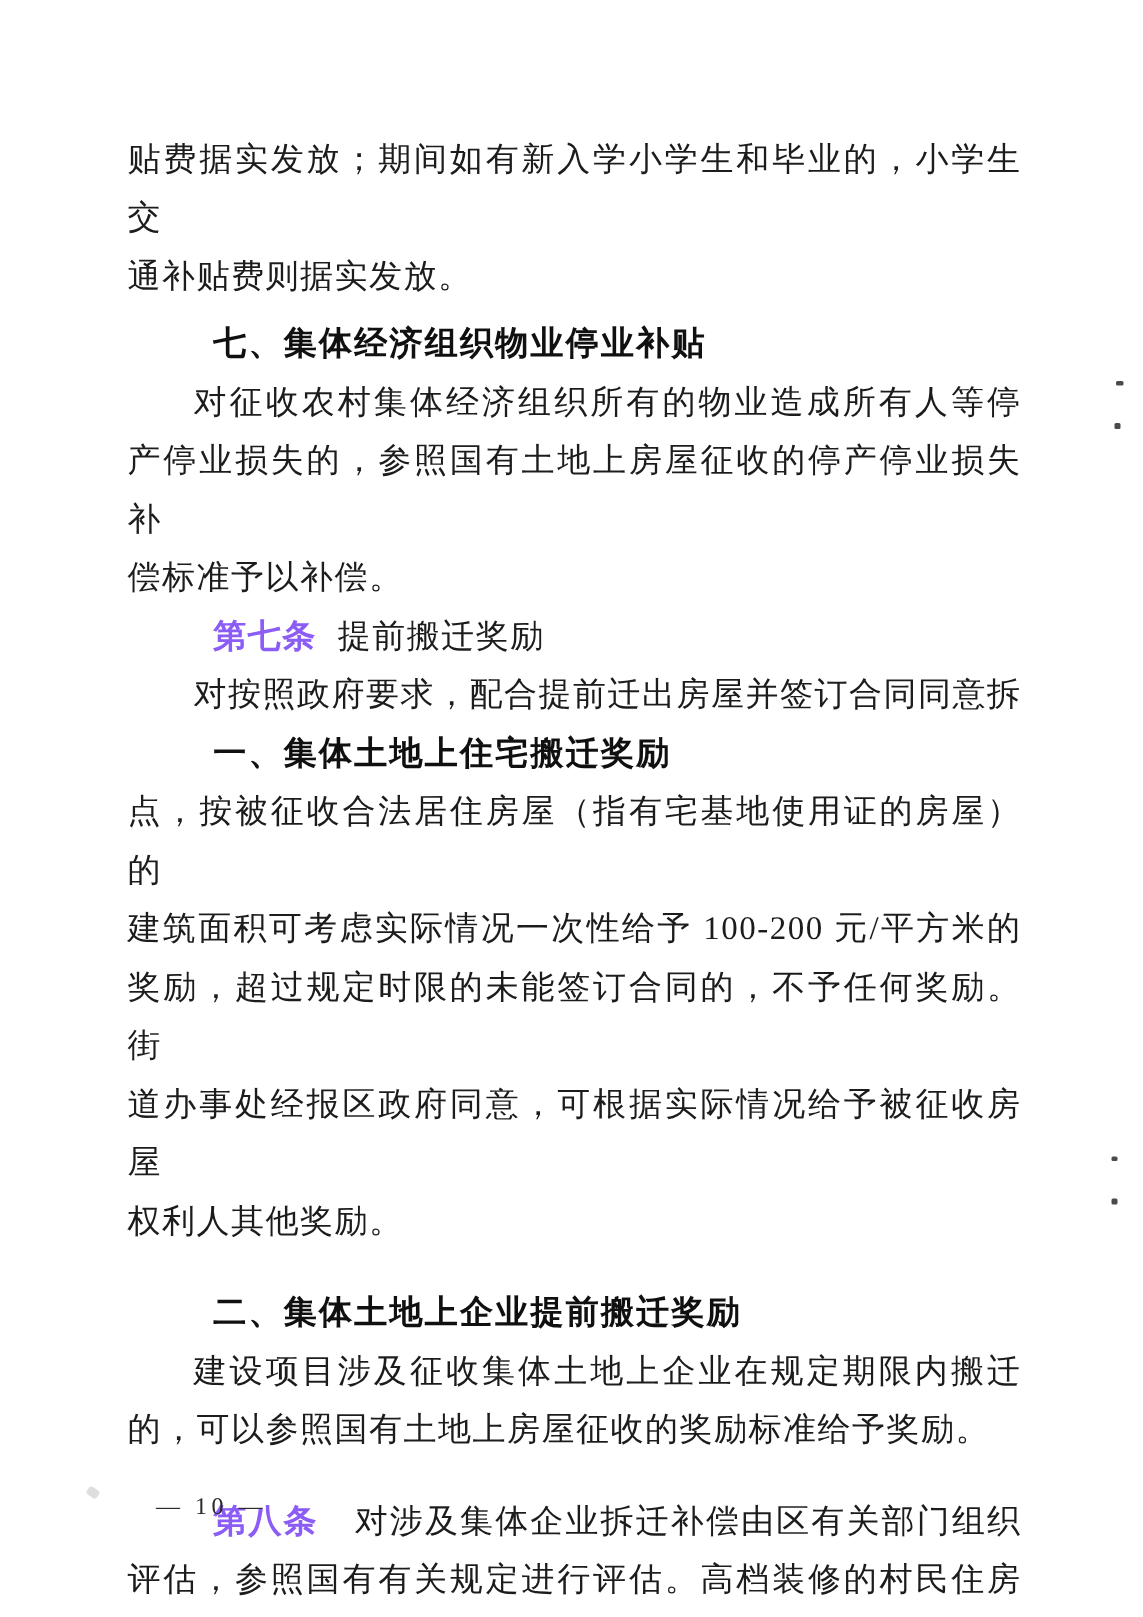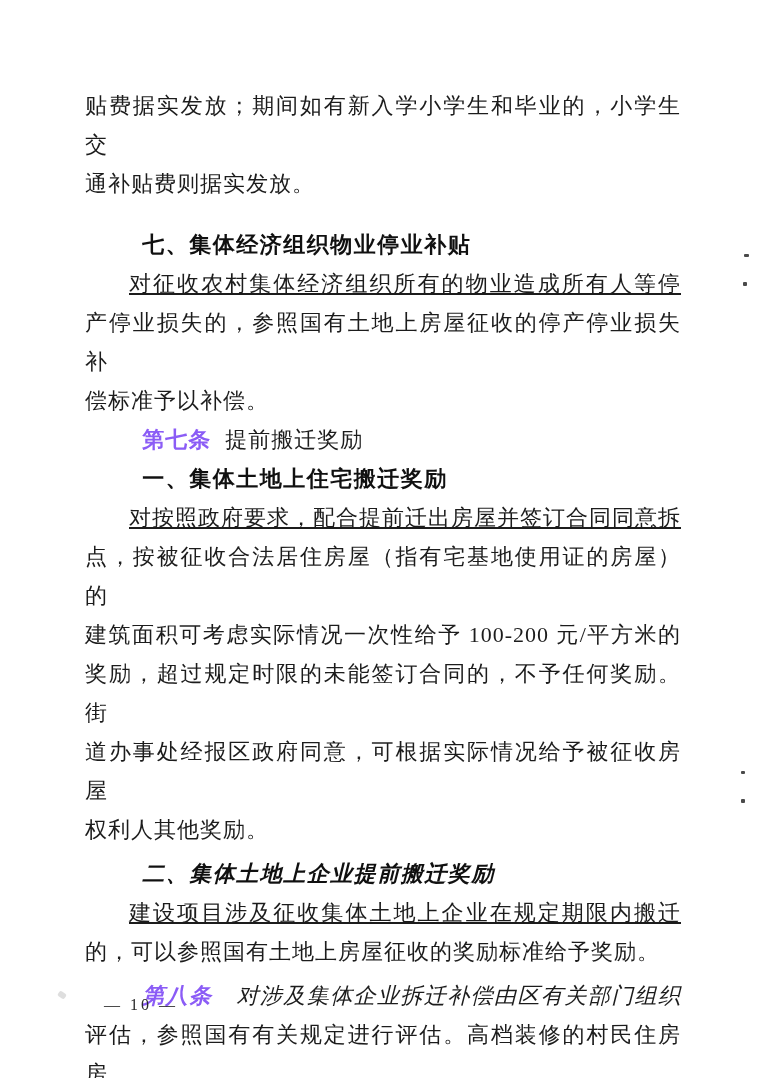--- a/index.html
+++ b/index.html
@@ -21,37 +21,37 @@
     letter-spacing:1px;
     color:#1c1c1c;
     font-family:"Liberation Serif","DejaVu Serif",serif;
     white-space:nowrap;
   }
   .just{
     white-space:normal;
     text-align:justify;
     text-align-last:justify;
   }
-  .ind{text-indent:2em;text-decoration:underline;}
+  .ind{text-indent:2em;}
   .ind-h{text-indent:2.6em;}
   .hd{
     font-family:"Liberation Sans","DejaVu Sans",sans-serif;
     font-weight:700;
     color:#101010;
     letter-spacing:1.5px;
   }
   .art-num{
     font-family:"Liberation Sans","DejaVu Sans",sans-serif;
     font-weight:700;
     color:#8b5cf6;
     margin-right:14px;
   }
   .art-num.wide{margin-right:24px;}
-  .mt6{margin-top:22px;}
-  .mt5{margin-top:5px;font-style:italic;}
+  .mt6{margin-top:6px;}
+  .mt5{margin-top:22px;}
   .footer{
     position:absolute;
     left:104px;top:996px;
     font-size:16px;
     letter-spacing:3px;
     color:#2a2a2a;
     font-family:"Liberation Serif","DejaVu Serif",serif;
   }
   .speck{
     position:absolute;
@@ -76,22 +76,22 @@
 
 <div class="page">
   <div class="textblock">
     <div class="line just">贴费据实发放；期间如有新入学小学生和毕业的，小学生交</div>
     <div class="line">通补贴费则据实发放。</div>
     <div class="line hd ind-h mt6">七、集体经济组织物业停业补贴</div>
     <div class="line just ind">对征收农村集体经济组织所有的物业造成所有人等停</div>
     <div class="line just">产停业损失的，参照国有土地上房屋征收的停产停业损失补</div>
     <div class="line">偿标准予以补偿。</div>
     <div class="line ind-h"><span class="art-num">第七条</span><span>提前搬迁奖励</span></div>
+    <div class="line just ind">对按照政府要求，配合提前迁出房屋并签订合同同意拆</div>
     <div class="line hd ind-h">一、集体土地上住宅搬迁奖励</div>
-    <div class="line just ind">对按照政府要求，配合提前迁出房屋并签订合同同意拆</div>
     <div class="line just">点，按被征收合法居住房屋（指有宅基地使用证的房屋）的</div>
     <div class="line just">建筑面积可考虑实际情况一次性给予 100-200 元/平方米的</div>
     <div class="line just">奖励，超过规定时限的未能签订合同的，不予任何奖励。街</div>
     <div class="line just">道办事处经报区政府同意，可根据实际情况给予被征收房屋</div>
     <div class="line">权利人其他奖励。</div>
     <div class="line hd ind-h mt5">二、集体土地上企业提前搬迁奖励</div>
     <div class="line just ind">建设项目涉及征收集体土地上企业在规定期限内搬迁</div>
     <div class="line">的，可以参照国有土地上房屋征收的奖励标准给予奖励。</div>
     <div class="line just ind-h mt5"><span class="art-num wide">第八条</span><span>对涉及集体企业拆迁补偿由区有关部门组织</span></div>
     <div class="line just">评估，参照国有有关规定进行评估。高档装修的村民住房房</div>

